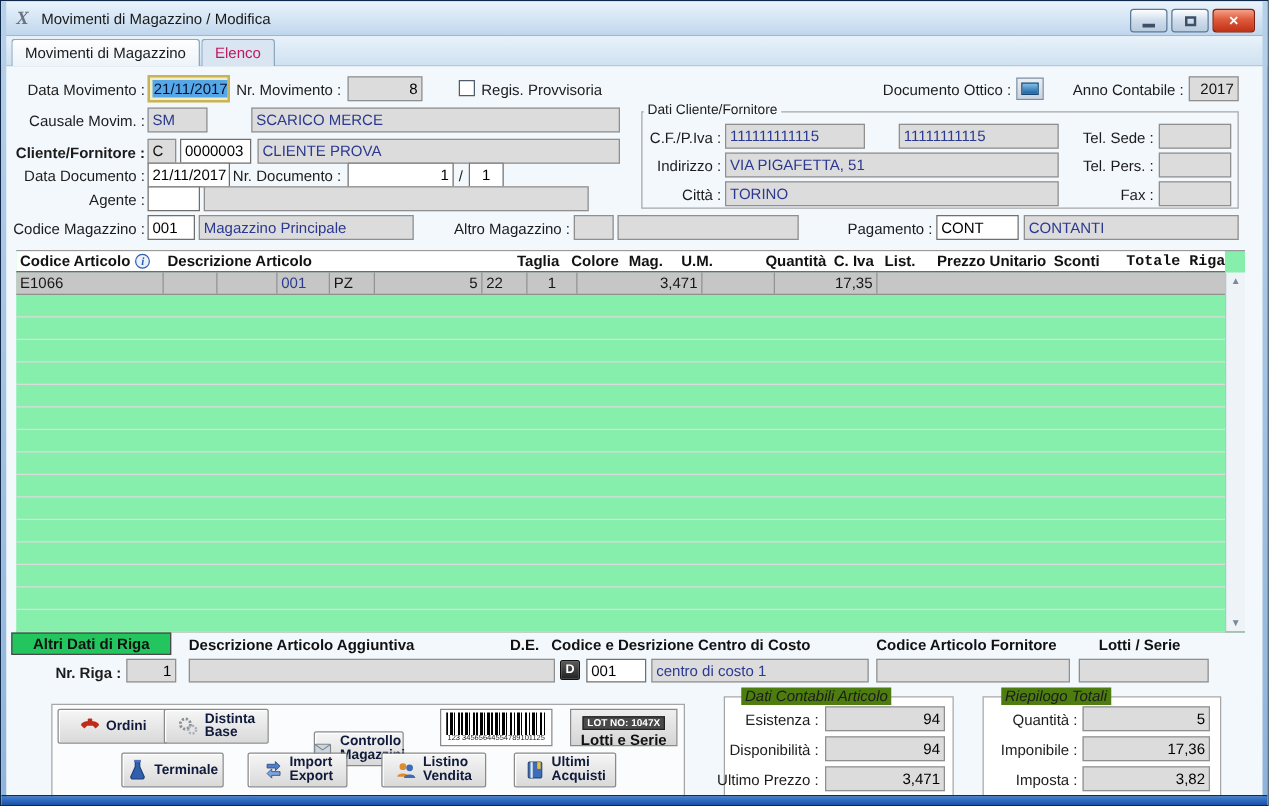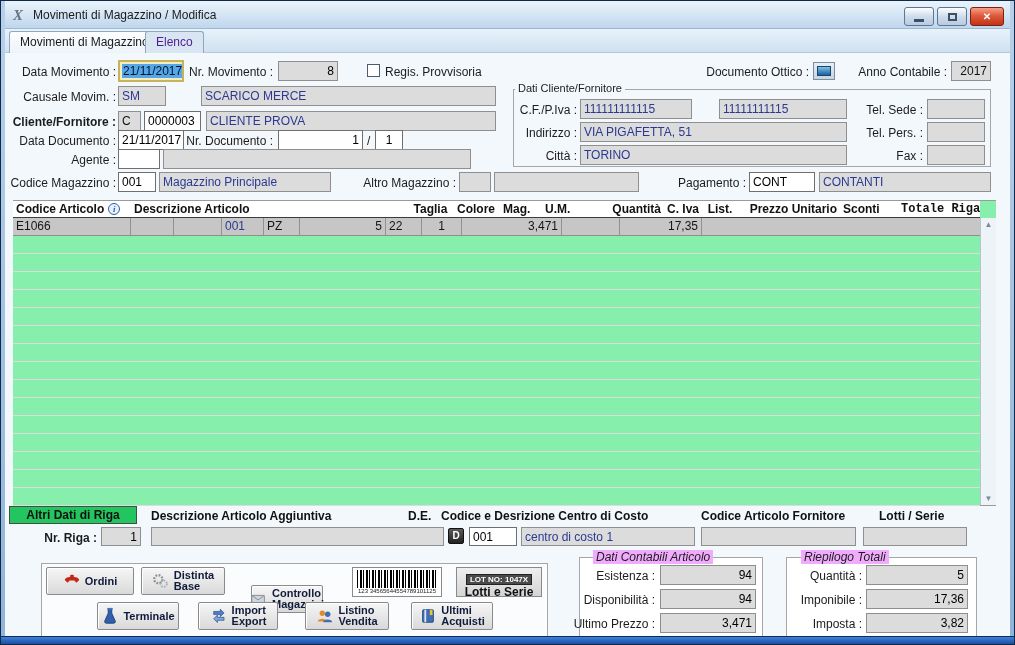--- a/index.html
+++ b/index.html
@@ -33,40 +33,40 @@
   .minbar { width:10px; height:3px; background:#3d5068; margin-top:7px; }
   .maxbox { width:9px; height:8px; border:2px solid #3d5068; }
 
   
   .tabbar { position:absolute; left:0; top:28px; right:0; height:24px;
     background:linear-gradient(180deg,#e8f2fa,#cfe1f1); border-bottom:1px solid #b6c9da; }
   .tab { position:absolute; top:2px; height:22px; padding:0 10px; font-size:12px;
     line-height:21px; border:1px solid #8fa8c0; border-bottom:none;
     border-radius:3px 3px 0 0; white-space:nowrap; }
   .tab.active { left:8px; background:linear-gradient(180deg,#fdfeff,#edf3f9); color:#1a1a1a; }
-  .tab.inactive { left:144px; background:#d9e5f0; color:#4c1d95; }
+  .tab.inactive { left:160px; background:#d9e5f0; color:#be185d; }
 
   
   .lbl { position:absolute; font-size:12px; color:#1c1c1c; text-align:right;
     line-height:20px; white-space:nowrap; }
   .lbl.left { text-align:left; }
   .fld { position:absolute; height:20px; font-size:12px; line-height:18px;
     padding:0 3px; white-space:nowrap; overflow:hidden; }
   .gray { background:#dcdcdc; border:1px solid #8f8f8f; }
   .white { background:#ffffff; border:1px solid #6f6f6f; }
   .bluetext { color:#2b3990; }
   .num { text-align:right; }
   .datefld { background:#f3edc0; border:2px solid #c6b35c; padding:0 2px; }
   .datefld .selection { background:#56a7e8; color:#00122e; padding:0 1px; }
   .checkbox { position:absolute; width:13px; height:13px; background:#fff; border:1px solid #4d5d6d; }
 
   .groupbox { position:absolute; border:1px solid #a6a6a6; }
   .legend { position:absolute; font-size:11px; color:#1c1c1c; background:#f3f8fc;
     padding:0 3px; white-space:nowrap; }
-  .legend.italic { font-style:italic; font-size:12px; background:#f0abfc; }
+  .legend.italic { font-style:italic; font-size:12px; background:#4d7c0f; }
 
   
   .grid { position:absolute; left:12px; top:199px; width:983px; height:306px;
     background:#86efac; border-top:1px solid #9a9a9a; border-bottom:1px solid #9a9a9a; }
   .grid-header { position:absolute; left:0; top:0; width:967px; height:17px;
     display:flex; border-bottom:1px solid #3c3c3c; background:#fff; }
   .gh { font-size:12px; font-weight:bold; color:#111; line-height:16px;
     padding:0 3px; white-space:nowrap; overflow:visible; }
   .info { display:inline-block; width:12px; height:12px; border:1px solid #2b5fb4;
     border-radius:50%; color:#2b5fb4; font:italic bold 9px/11px "Liberation Serif", serif;
@@ -277,21 +277,21 @@
 
   <div class="groupbox" style="left:40px;top:562px;width:507px;height:76px;background:#fbfcfd;"></div>
 
   <div class="btn3d" style="left:45px;top:566px;width:88px;height:28px;">
     <svg class="icon16" viewBox="0 0 20 20">
         <path d="M2 9 C2 4 18 4 18 9 L15 12 L12.5 9.5 L7.5 9.5 L5 12 Z" fill="#c22a18"></path>
         <rect x="8" y="3" width="4" height="3" rx="1" fill="#c22a18"></rect>
       </svg>
     <span>Ordini</span>
   </div>
-  <div class="btn3d" style="left:140px;top:566px;width:84px;height:28px;">
+  <div class="btn3d" style="left:130px;top:566px;width:84px;height:28px;">
     <svg class="icon16" viewBox="0 0 20 20">
         <circle cx="7" cy="8" r="4.5" fill="none" stroke="#8a9096" stroke-width="2.5" stroke-dasharray="2 1.5"></circle>
         <circle cx="13" cy="13" r="3.5" fill="none" stroke="#aab0b6" stroke-width="2.2" stroke-dasharray="1.8 1.4"></circle>
       </svg>
     <span class="two">
         <span>Distinta</span>
         <span>Base</span>
       </span>
   </div>
   <div class="btn3d" style="left:250px;top:584px;width:72px;height:28px;">

